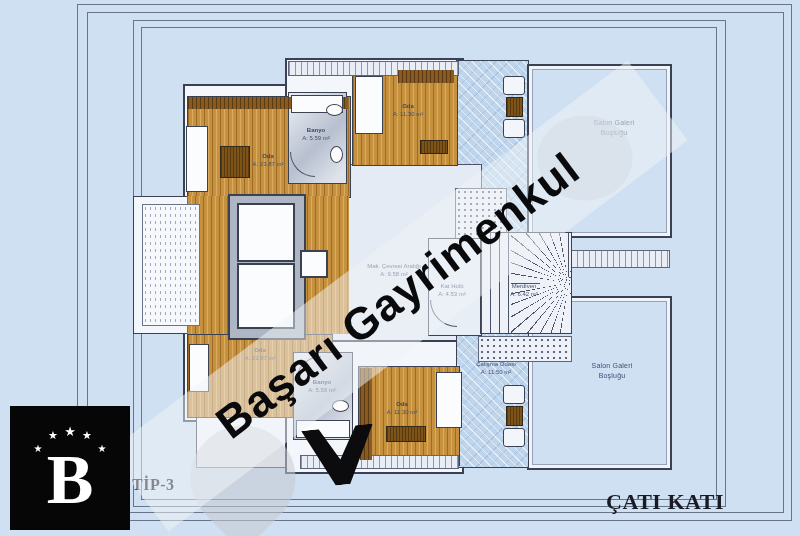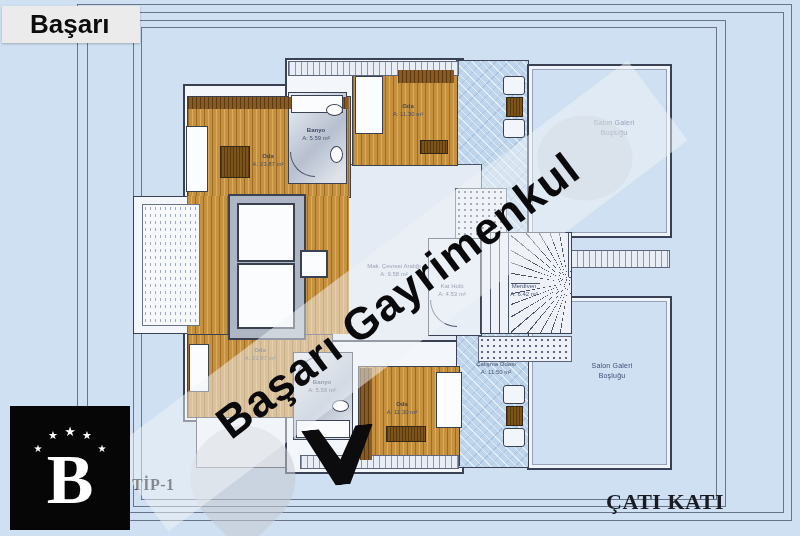--- a/index.html
+++ b/index.html
@@ -187,29 +187,26 @@
     <div>Salon Galeri</div>
     <div>Boşluğu</div>
   </div>
 
   <div class="abs" style="left:585px;top:158px;width:95px;height:85px;border-radius:50%;background:rgba(185,192,202,.5);transform:translate(-50%,-50%);z-index:30;"></div>
   <div class="abs" style="left:243px;top:478px;width:105px;height:105px;background:rgba(198,203,211,.55);border-radius:50% 50% 0 50%;transform:translate(-50%,-50%) rotate(45deg);z-index:30;"></div>
   <div class="abs wm-band rot" style="left:398px;top:296px;width:650px;height:100px;"></div>
   <div class="abs" style="left:340px;top:456px;width:72px;height:58px;background:#0c0c0e;transform:translate(-50%,-50%) rotate(-6deg);clip-path:polygon(0 0,24% 0,50% 56%,76% 0,100% 0,60% 100%,40% 100%);z-index:35;"></div>
   <div class="abs wm-text rot" style="left:398px;top:296px;">Başarı Gayrimenkul</div>
 
-  <div class="abs" id="brandbox">
-    <span id="brandtext">Başarı</span>
-  </div>
 
   <div class="abs" id="logobox">
     <span class="star" style="left:28px;top:42px;font-size:10px;">★</span>
     <span class="star" style="left:43px;top:29px;font-size:11px;">★</span>
     <span class="star" style="left:60px;top:25px;font-size:13px;">★</span>
     <span class="star" style="left:77px;top:29px;font-size:11px;">★</span>
     <span class="star" style="left:92px;top:42px;font-size:10px;">★</span>
     <span id="logoletter">B</span>
   </div>
 
-  <div class="abs caption" style="left:132px;top:476px;font-size:16px;letter-spacing:.5px;">TİP-1</div>
+  <div class="abs caption" style="left:132px;top:476px;font-size:16px;letter-spacing:.5px;">TİP-3</div>
   <div class="abs caption" style="left:606px;top:489px;font-size:22px;letter-spacing:.5px;">ÇATI KATI</div>
 
 </div>
 
 </body></html>

